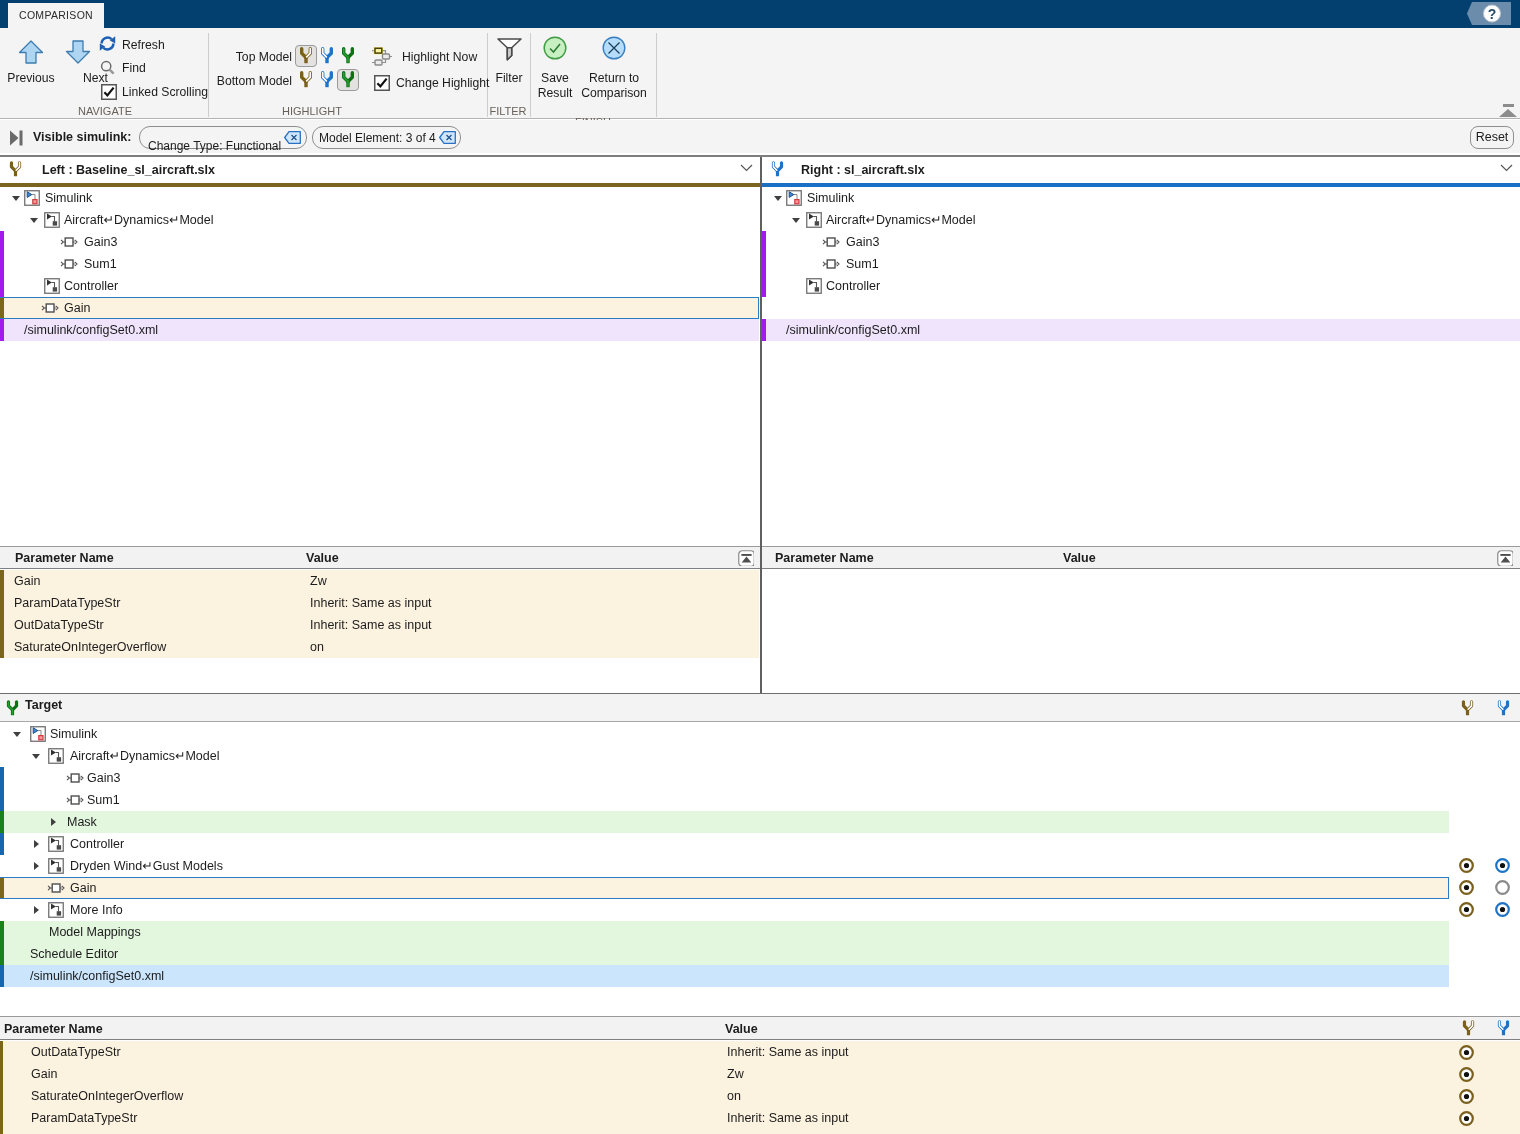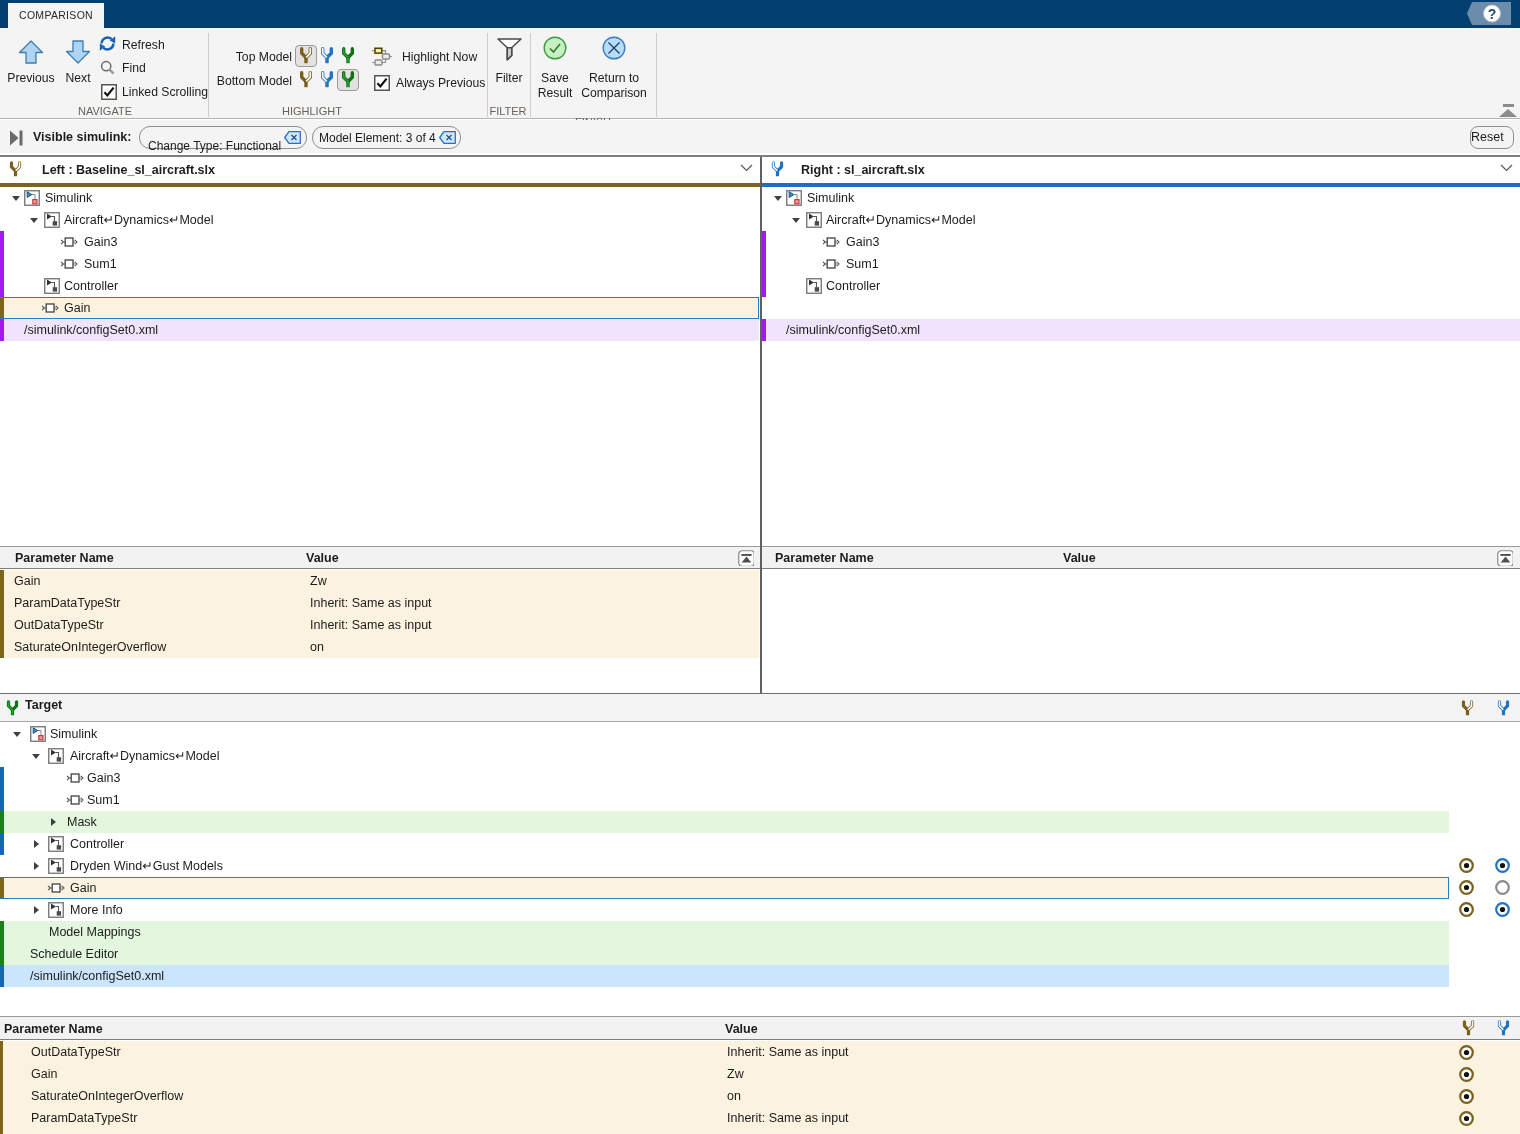--- a/index.html
+++ b/index.html
@@ -55,21 +55,21 @@
   <div class="abs" style="left:530px;top:33px;width:1px;height:84px;background:#cdcdcd;"></div>
   <div class="abs" style="left:656px;top:33px;width:1px;height:84px;background:#cdcdcd;"></div>
 
   <svg class="abs" style="left:18px;top:39px" width="26" height="26" viewBox="0 0 26 26">
     <polygon points="13,2 24.5,13.5 18,13.5 18,24 8,24 8,13.5 1.5,13.5" fill="#aed6f2" stroke="#3e7cb0" stroke-width="1.3" stroke-linejoin="round"></polygon>
   </svg>
   <div class="abs" style="left:0px;top:71px;width:62px;text-align:center;">Previous</div>
   <svg class="abs" style="left:65px;top:39px" width="26" height="26" viewBox="0 0 26 26">
     <polygon points="13,24 24.5,12.5 18,12.5 18,2 8,2 8,12.5 1.5,12.5" fill="#aed6f2" stroke="#3e7cb0" stroke-width="1.3" stroke-linejoin="round"></polygon>
   </svg>
-  <div class="abs" style="left:48px;top:71px;width:60px;text-align:center;">Next</div>
+  <div class="abs" style="left:48px;top:71px;width:60px;text-align:right;">Next</div>
 
   <svg class="abs" style="left:99px;top:35px" width="17" height="17" viewBox="0 0 17 17">
     <path d="M2.6 8.6 A6 6 0 0 1 12.6 4.1" stroke="#1d60b5" stroke-width="2.5" fill="none"></path>
     <polygon points="16.2,1.2 16.2,8.6 10.8,5.4" fill="#1d60b5"></polygon>
     <path d="M14.4 8.4 A6 6 0 0 1 4.4 12.9" stroke="#1d60b5" stroke-width="2.5" fill="none"></path>
     <polygon points="0.8,8.4 0.8,15.8 6.2,11.6" fill="#1d60b5"></polygon>
   </svg>
   <div class="abs" style="left:122px;top:34px;height:22px;line-height:22px;">Refresh</div>
 
   <svg class="abs" style="left:100px;top:60px" width="16" height="16" viewBox="0 0 16 16">
@@ -114,21 +114,21 @@
     <rect x="3" y="2.3" width="6.8" height="4.8" fill="#faf3a0" stroke="#4a3f10" stroke-width="1.5"></rect>
     <rect x="10.5" y="8" width="7" height="5" rx="1" fill="#ececec" stroke="#8a8a8a" stroke-width="1.4"></rect>
     <rect x="3" y="14" width="7" height="5" rx="1" fill="#ececec" stroke="#8a8a8a" stroke-width="1.4"></rect>
   </svg>
   <div class="abs" style="left:402px;top:46px;height:22px;line-height:22px;">Highlight Now</div>
 
   <svg class="abs" style="left:374px;top:75px" width="16" height="16" viewBox="0 0 16 16">
     <rect x="0.75" y="0.75" width="14.5" height="14.5" fill="#fff" stroke="#555" stroke-width="1.5"></rect>
     <path d="M3.4 8.2 L6.4 11.4 L12.6 3.6" stroke="#111" stroke-width="2.2" fill="none"></path>
   </svg>
-  <div class="abs" style="left:396px;top:72px;height:22px;line-height:22px;">Always Previous</div>
+  <div class="abs" style="left:396px;top:72px;height:22px;line-height:22px;">Change Highlight</div>
   <div class="abs lbl" style="left:282px;top:105px;width:130px;text-align:left;">HIGHLIGHT</div>
 
   <svg class="abs" style="left:497px;top:38px" width="25" height="23" viewBox="0 0 25 23">
     <polygon points="1,1 24,1 14.7,9.8 14.7,17.5 10.3,21.7 10.3,9.8" fill="#fff" stroke="#4a4a4a" stroke-width="1.5" stroke-linejoin="round"></polygon>
     <polygon points="10.3,9.8 14.7,9.8 14.7,17.5 10.3,21.7" fill="#cccccc" stroke="#4a4a4a" stroke-width="1.5" stroke-linejoin="round"></polygon>
   </svg>
   <div class="abs" style="left:484px;top:71px;width:50px;text-align:center;">Filter</div>
   <div class="abs lbl" style="left:478px;top:105px;width:60px;text-align:center;">FILTER</div>
 
   <svg class="abs" style="left:543px;top:36px" width="24" height="24" viewBox="0 0 24 24">
@@ -167,21 +167,21 @@
     <path d="M7.5 4 L12.5 9 M12.5 4 L7.5 9" stroke="#1c4f8c" stroke-width="1.2"></path>
   </svg>
 
   <div class="abs" style="left:312px;top:126px;width:149px;height:23px;border:1px solid #8f8f8f;border-radius:11px;"></div>
   <div class="abs" style="left:319px;top:127px;height:22px;line-height:22px;font-size:12px;">Model Element: 3 of 4</div>
   <svg class="abs" style="left:439px;top:131px" width="17" height="13" viewBox="0 0 17 13">
     <polygon points="5,0.7 16.3,0.7 16.3,12.3 5,12.3 0.7,6.5" fill="#cfe6fb" stroke="#2a70c2" stroke-width="1.3" stroke-linejoin="round"></polygon>
     <path d="M7.5 4 L12.5 9 M12.5 4 L7.5 9" stroke="#1c4f8c" stroke-width="1.2"></path>
   </svg>
 
-  <div class="abs" style="left:1470px;top:126px;width:44px;height:23px;border:1px solid #8f8f8f;border-radius:8px;line-height:21px;">Reset</div>
+  <div class="abs" style="left:1470px;top:126px;width:44px;height:23px;border:1px solid #8f8f8f;border-radius:8px;text-align:center;line-height:21px;">Reset</div>
 </div>
 
 <div class="abs" style="left:0;top:155px;width:1520px;height:1.5px;background:#7e7e7e;"></div>
 <div id="panels">
   <svg width="0" height="0" style="position:absolute">
     <defs>
       <g id="ic-sim">
         <rect x="0.75" y="0.75" width="14.5" height="14.5" fill="#fff" stroke="#707070" stroke-width="1.3"></rect>
         <path d="M7.5 4.5 H11 V9.5" stroke="#888" stroke-width="1" fill="none"></path>
         <polygon points="3.2,1.8 3.2,7.4 7.8,4.6" fill="#4288d0" stroke="#1e4f8c" stroke-width="1"></polygon>

